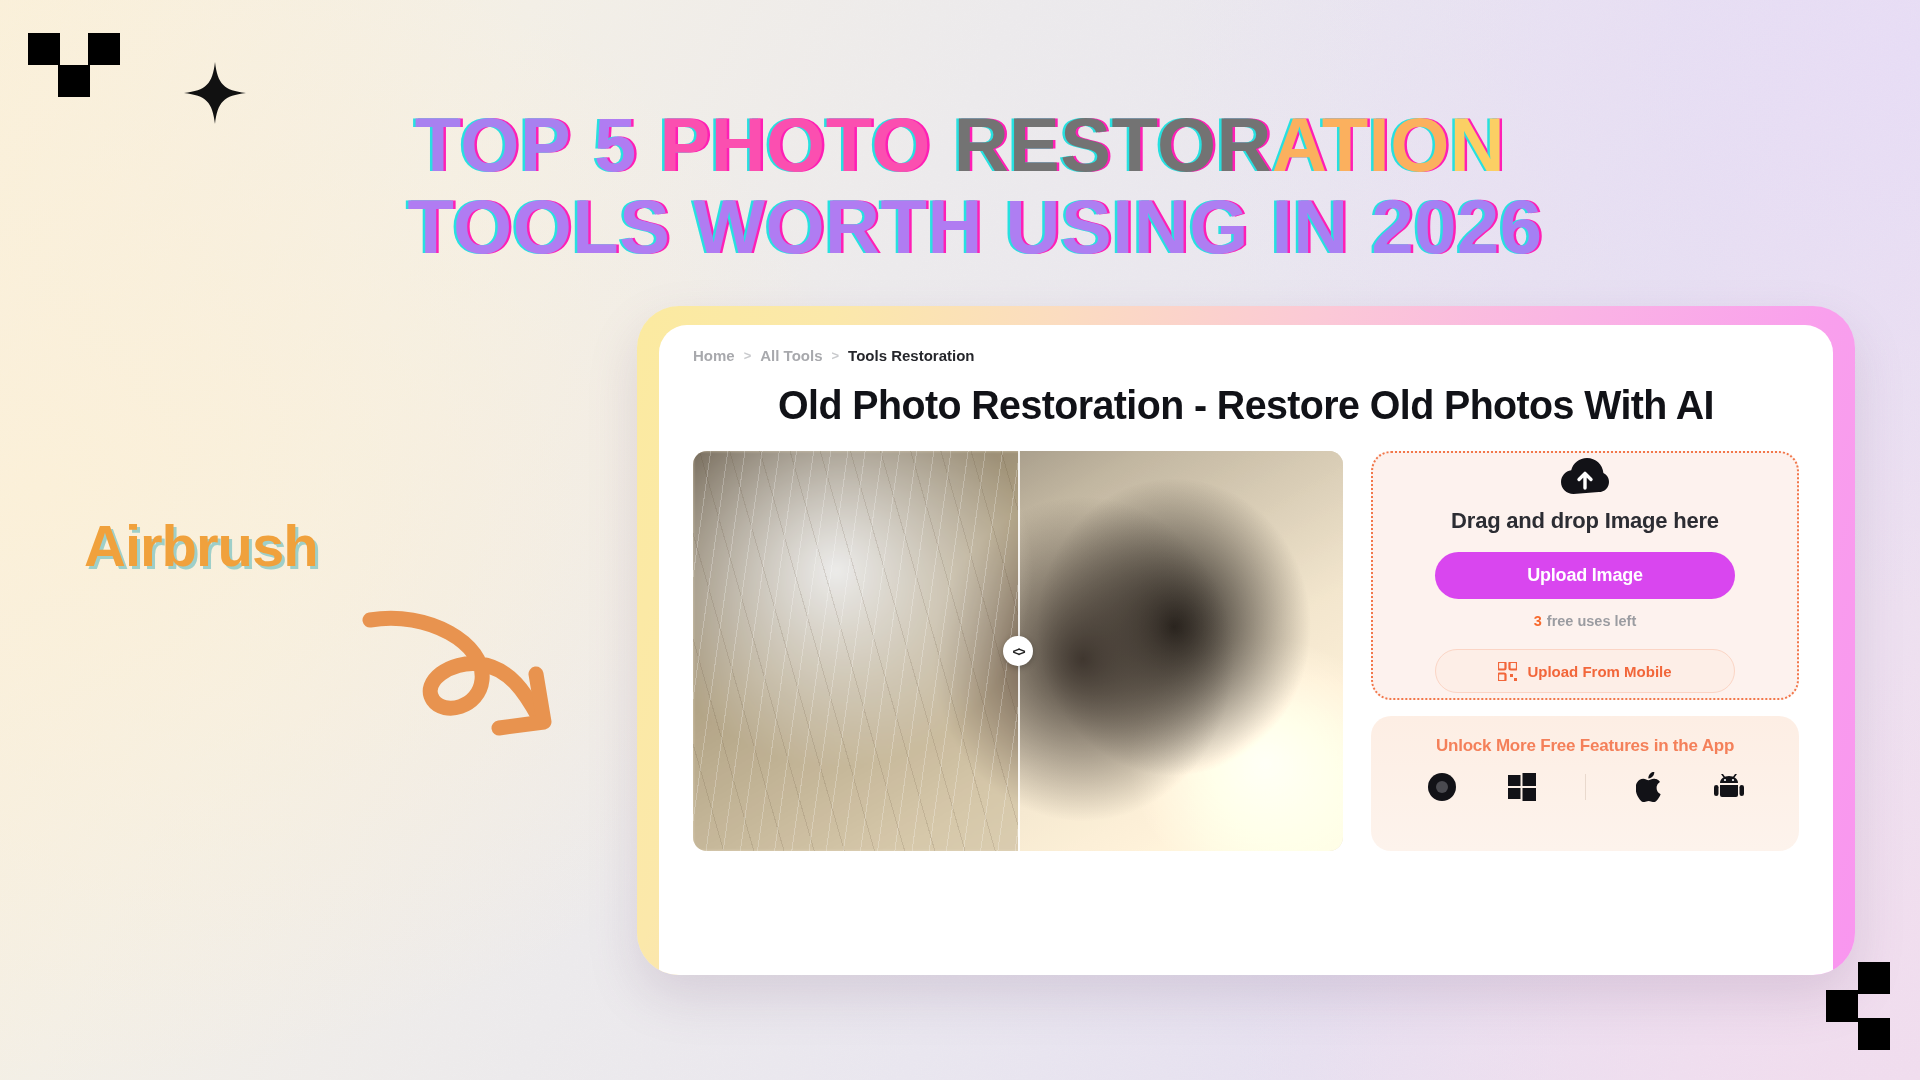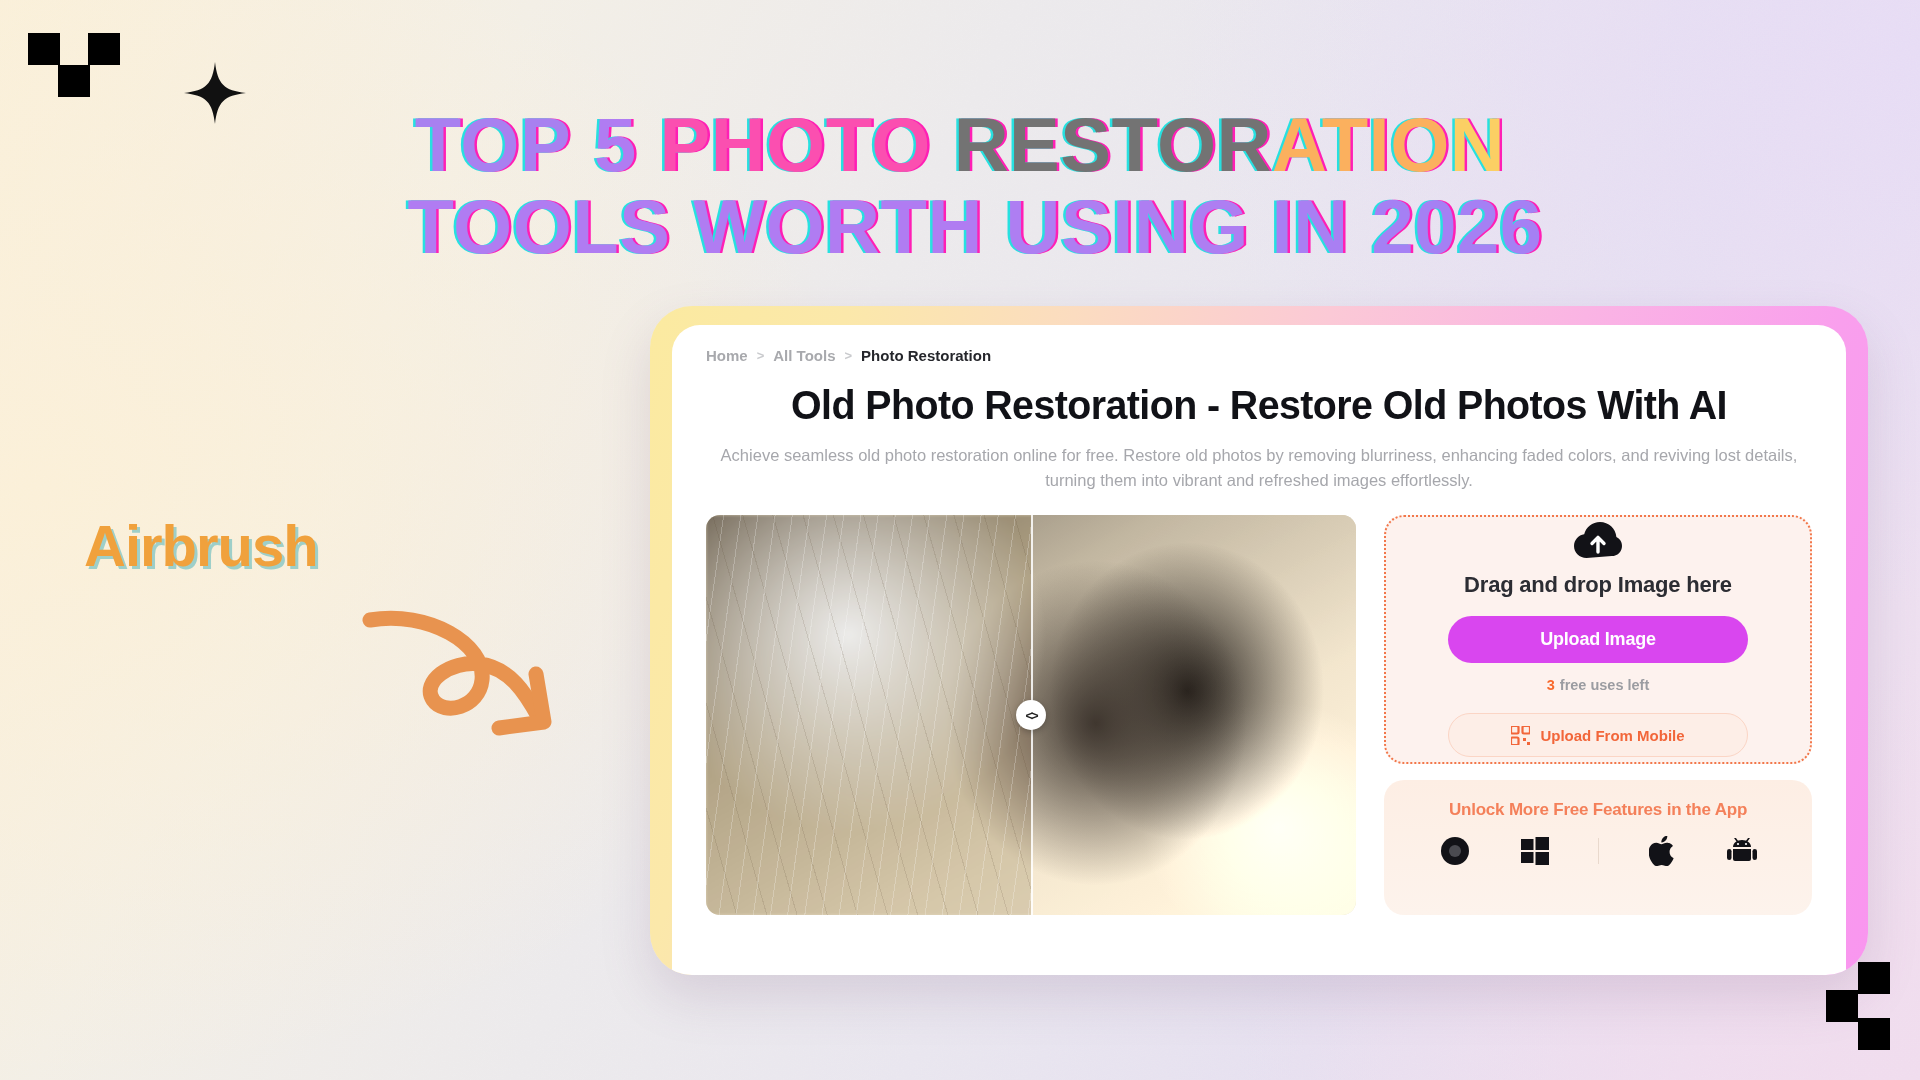--- a/index.html
+++ b/index.html
@@ -44,21 +44,21 @@
     position:absolute; left:84px; top:512px;
     font-size:58px; font-weight:700; color:#f0a13c; letter-spacing:-1px;
     text-shadow:3px 3px 0 #9ecfc9;
   }
 
   
   .arrow{ position:absolute; left:358px; top:588px; }
 
   
   .frame{
-    position:absolute; left:650px; top:306px; width:1218px; height:669px;
+    position:absolute; left:637px; top:306px; width:1218px; height:669px;
     border-radius:42px; padding:19px 22px 0 22px;
     background:linear-gradient(107deg,#fbeaa0 0%,#fbe8aa 14%,#fbdcc0 30%,#fbc9d6 48%,#fab4e4 66%,#f99fed 84%,#f996ef 100%);
     box-shadow:0 22px 50px rgba(120,90,130,.18);
     overflow:hidden;
   }
   .page{
     width:100%; height:100%;
     background:#fff; border-radius:28px 28px 0 0;
     padding:22px 34px 0 34px; overflow:hidden;
   }
@@ -183,25 +183,24 @@
 </svg>
 
 <div class="frame">
   <div class="page">
 
     <div class="crumbs">
       <span>Home</span>
       <span class="sep">&gt;</span>
       <span>All Tools</span>
       <span class="sep">&gt;</span>
-      <span class="cur">Photo Restoration</span>
+      <span class="cur">Tools Restoration</span>
     </div>
 
     <div class="h1">Old Photo Restoration - Restore Old Photos With AI</div>
-    <div class="sub">Achieve seamless old photo restoration online for free. Restore old photos by removing blurriness, enhancing faded colors, and reviving lost details, turning them into vibrant and refreshed images effortlessly.</div>
 
     <div class="row">
 
       <div class="viewer">
         <div class="half before">
           <div class="portrait"></div>
           <div class="scratches"></div>
         </div>
         <div class="half after">
           <div class="portrait"></div>

